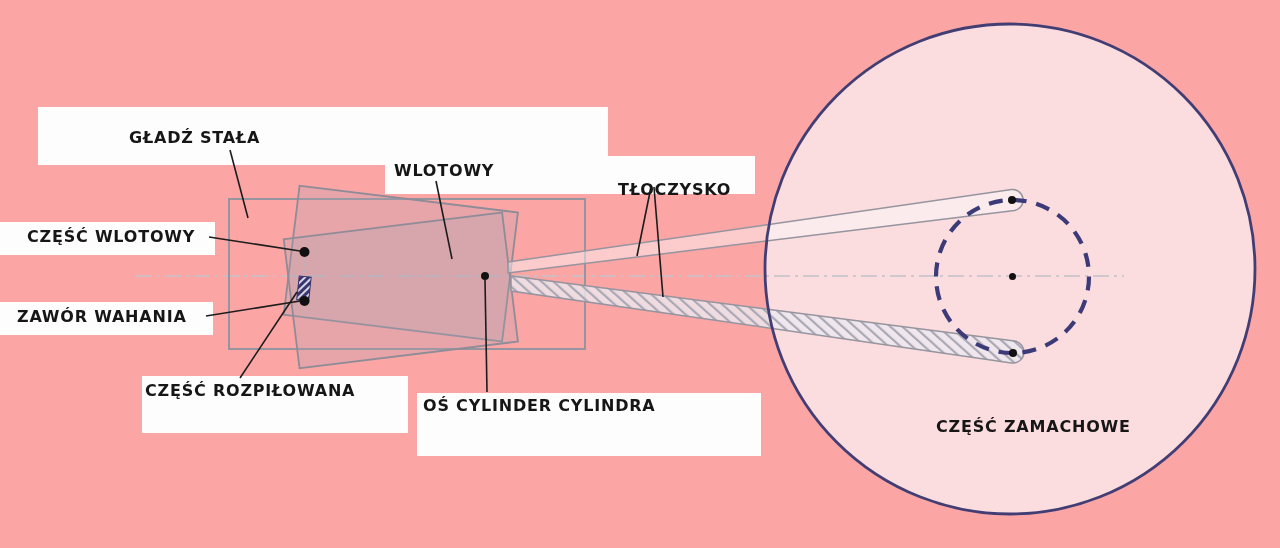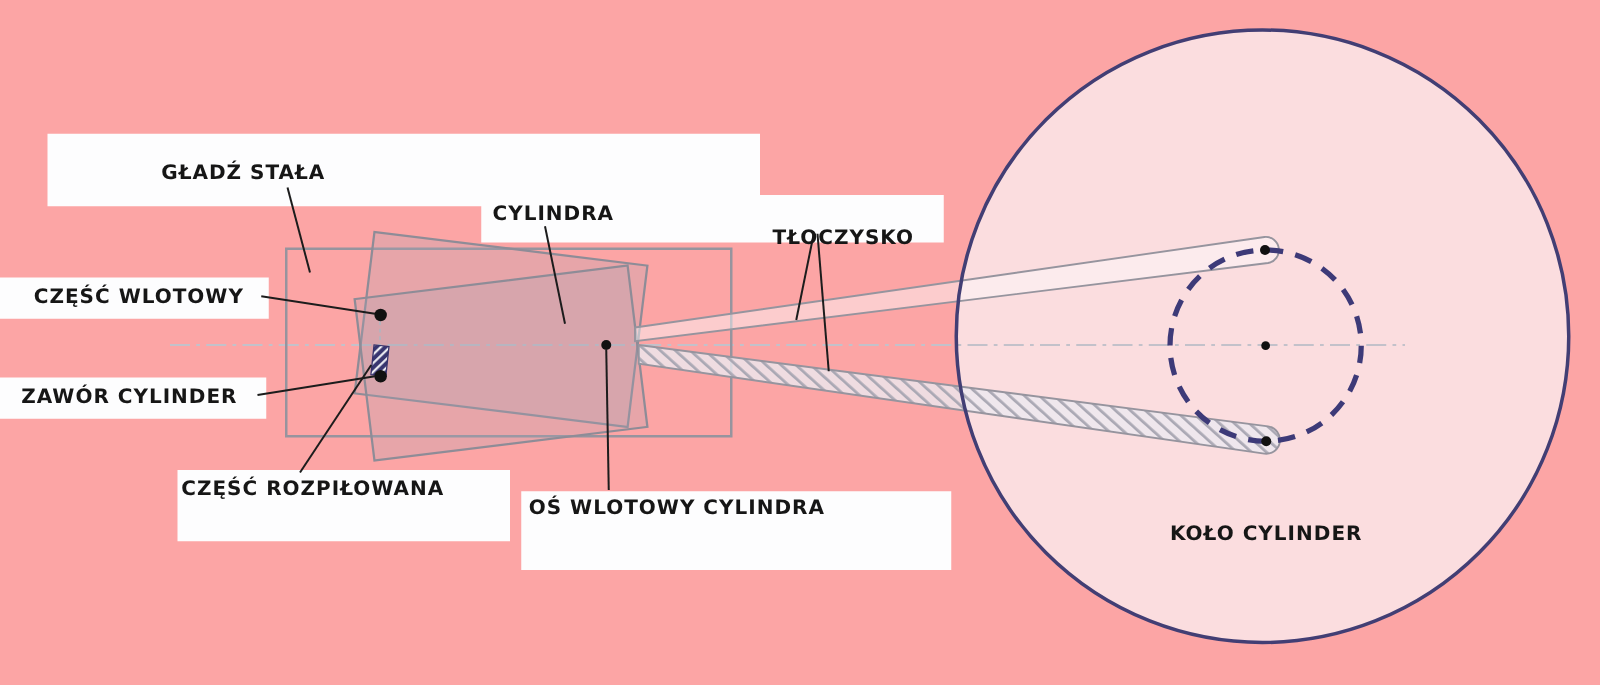--- a/index.html
+++ b/index.html
@@ -86,27 +86,27 @@
       <line x1="654" y1="187" x2="663" y2="297"></line>
       <line x1="209" y1="237" x2="300" y2="251"></line>
       <line x1="206" y1="316" x2="300" y2="301"></line>
       <line x1="240" y1="378" x2="297" y2="292"></line>
       <line x1="487" y1="392" x2="485" y2="280"></line>
     </g>
   </svg>
 
   <div class="dlabel" style="left:129px;top:128px;">GŁADŹ STAŁA</div>
 
-  <div class="dlabel" style="left:394px;top:161px;">CYLINDRA</div>
+  <div class="dlabel" style="left:394px;top:161px;">WLOTOWY</div>
 
   <div class="dlabel" style="left:618px;top:180px;">TŁOCZYSKO</div>
 
   <div class="dlabel" style="left:27px;top:227px;">CZĘŚĆ WLOTOWY</div>
 
-  <div class="dlabel" style="left:17px;top:307px;">ZAWÓR CYLINDER</div>
+  <div class="dlabel" style="left:17px;top:307px;">ZAWÓR WAHANIA</div>
 
   <div class="dlabel" style="left:145px;top:381px;">CZĘŚĆ ROZPIŁOWANA</div>
 
-  <div class="dlabel" style="left:423px;top:396px;">OŚ WLOTOWY CYLINDRA</div>
+  <div class="dlabel" style="left:423px;top:396px;">OŚ CYLINDER CYLINDRA</div>
 
-  <div class="dlabel" style="left:936px;top:417px;">KOŁO CYLINDER</div>
+  <div class="dlabel" style="left:936px;top:417px;">CZĘŚĆ ZAMACHOWE</div>
 
 </div>
 
 </body></html>

